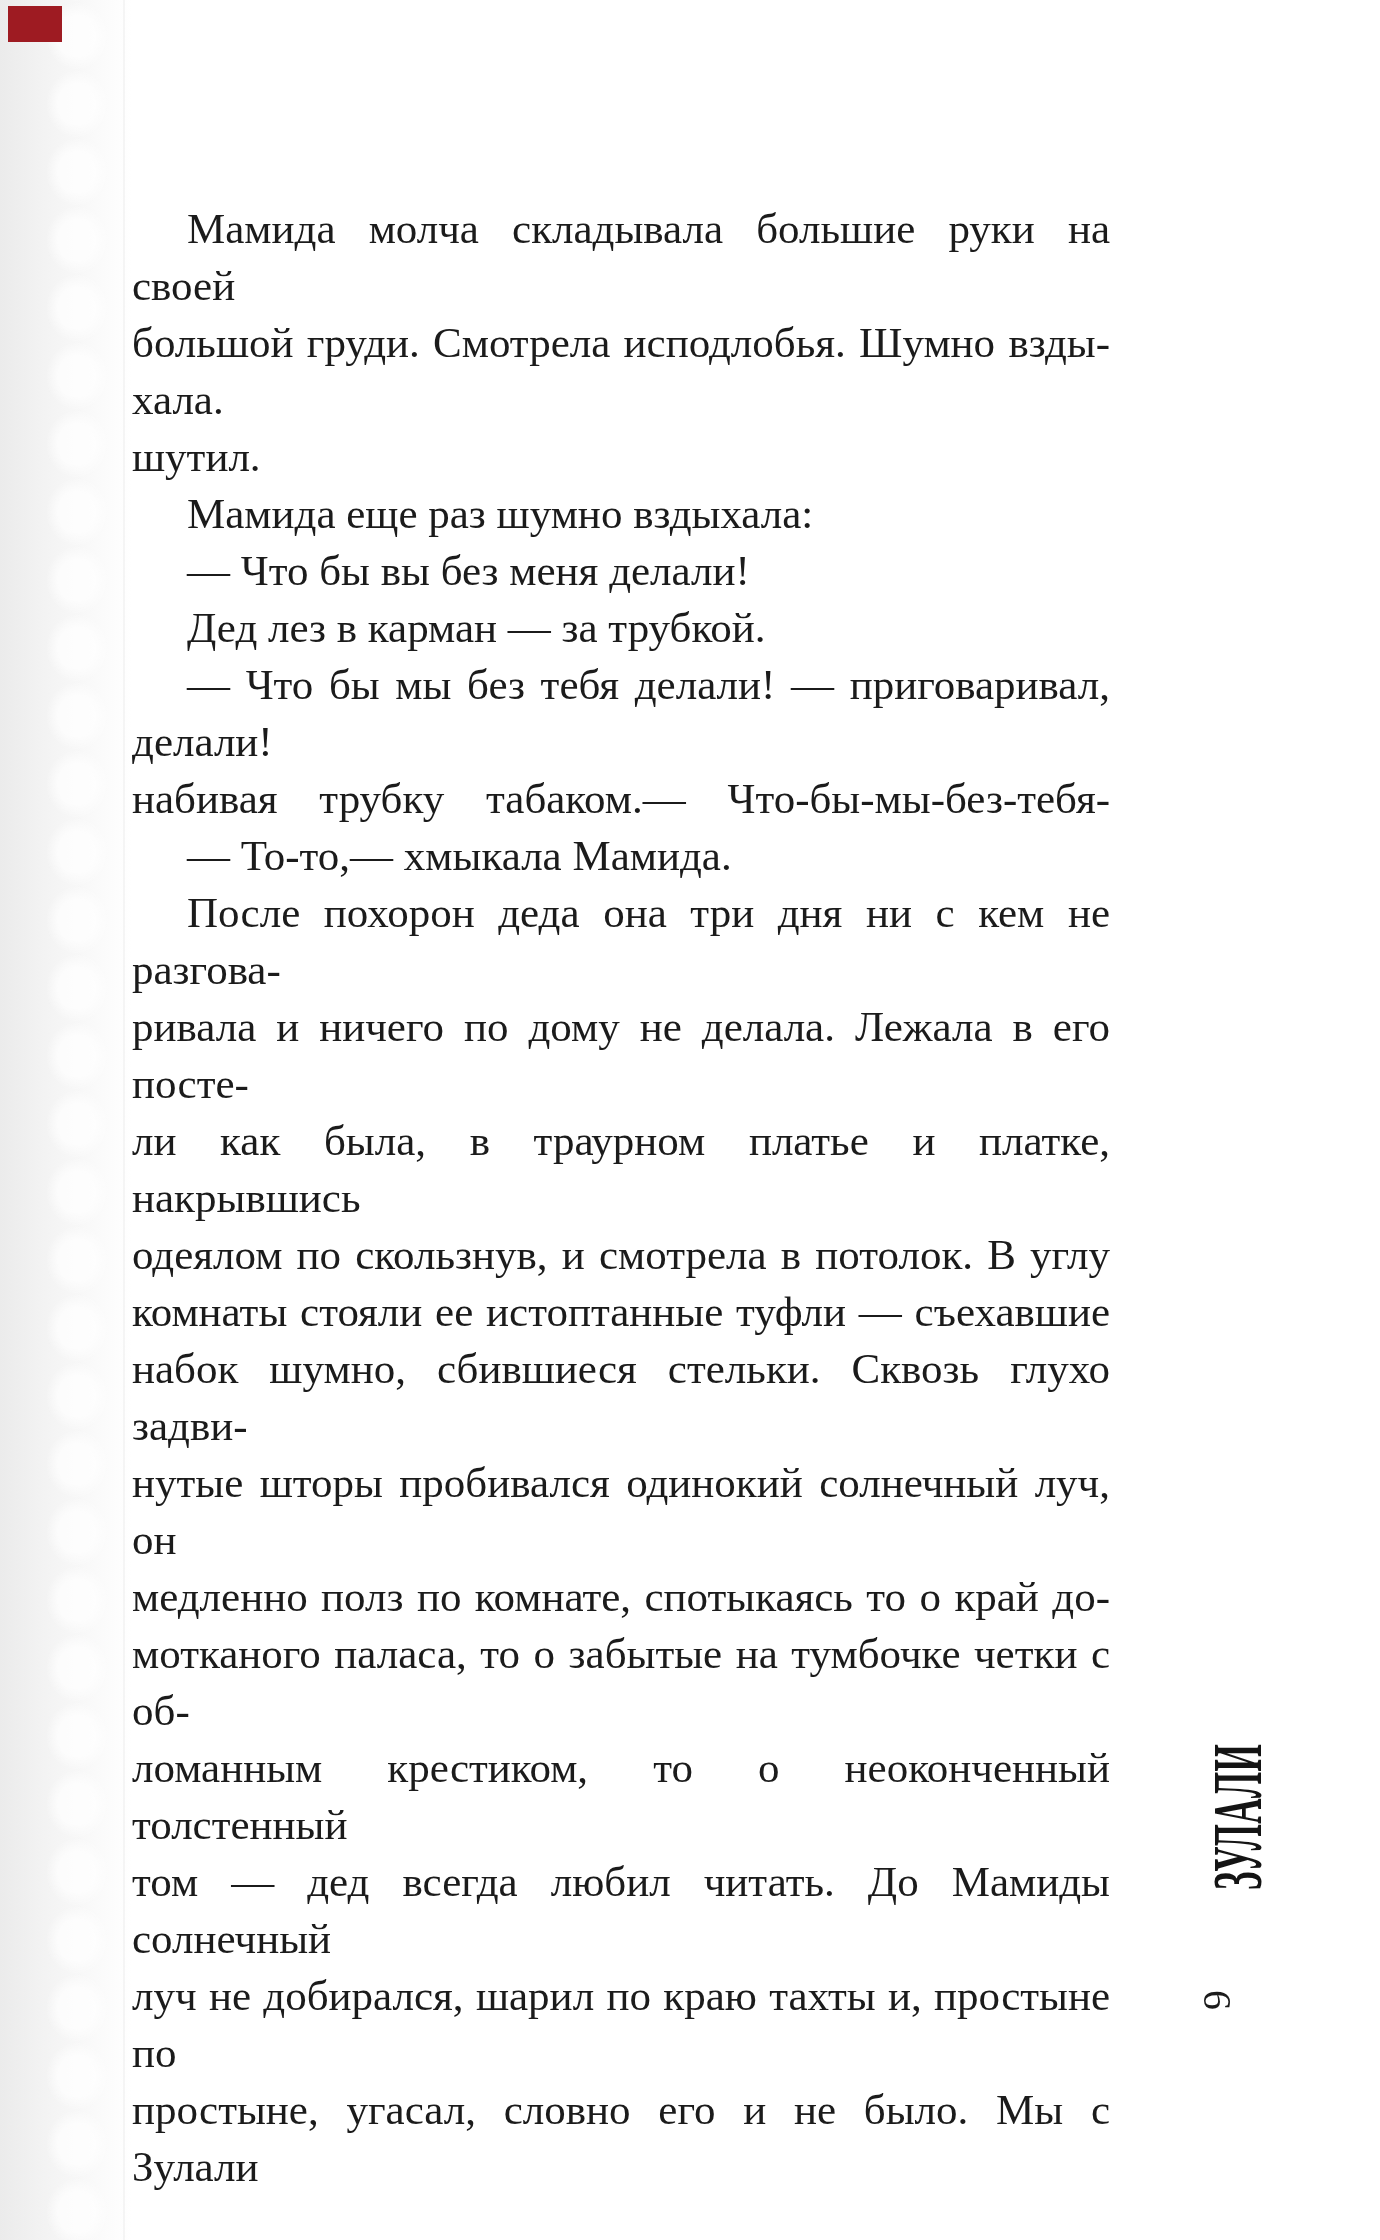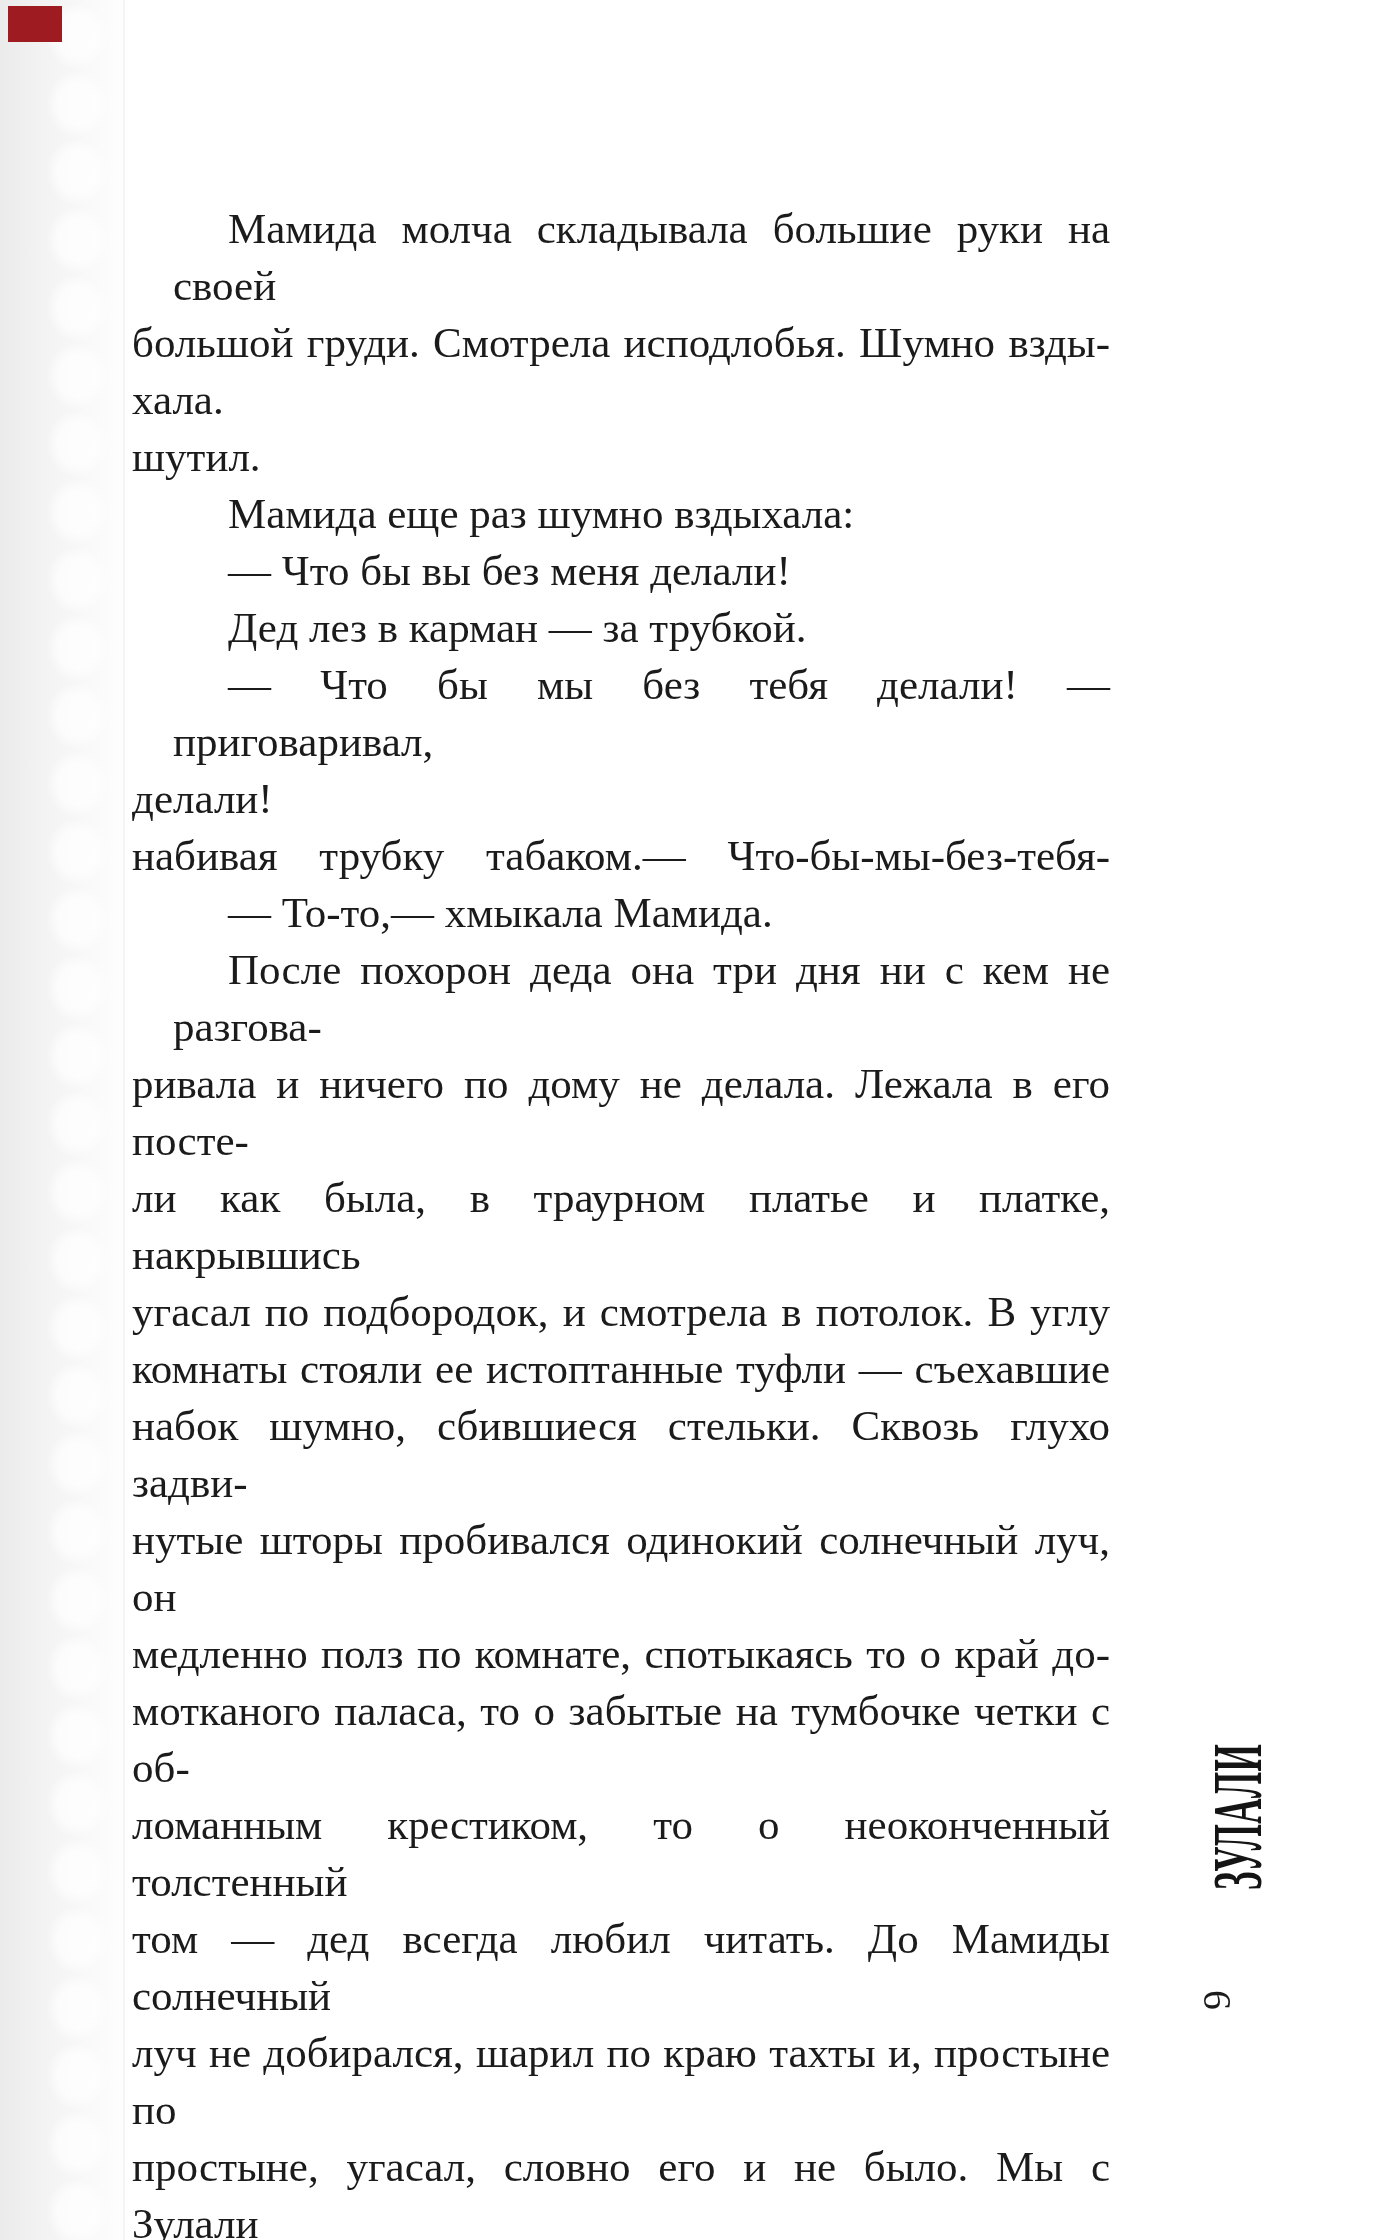--- a/index.html
+++ b/index.html
@@ -59,21 +59,20 @@
   .line {
     text-align: justify;
     text-align-last: justify;
     white-space: normal;
   }
   .line.para-end {
     text-align-last: left;
   }
   .line.indent {
     text-indent: 55px;
-    margin-left: 41px;
   }
 
   
   .running-title {
     position: absolute;
     left: 1203px; top: 1890px;
     transform-origin: 0 0;
     transform: rotate(-90deg) scaleX(0.5);
     font-family: "Liberation Serif", "DejaVu Serif", serif;
     font-weight: 700;
@@ -114,21 +113,21 @@
     <div class="line indent para-end">Мамида еще раз шумно вздыхала:</div>
     <div class="line indent para-end">— Что бы вы без меня делали!</div>
     <div class="line indent para-end">Дед лез в карман — за трубкой.</div>
     <div class="line indent">— Что бы мы без тебя делали! — приговаривал,</div>
     <div class="line para-end">делали!</div>
     <div class="line">набивая трубку табаком.— Что-бы-мы-без-тебя-</div>
     <div class="line indent para-end">— То-то,— хмыкала Мамида.</div>
     <div class="line indent">После похорон деда она три дня ни с кем не разгова-</div>
     <div class="line">ривала и ничего по дому не делала. Лежала в его посте-</div>
     <div class="line">ли как была, в траурном платье и платке, накрывшись</div>
-    <div class="line">угасал по подбородок, и смотрела в потолок. В углу</div>
+    <div class="line">одеялом по скользнув, и смотрела в потолок. В углу</div>
     <div class="line">комнаты стояли ее истоптанные туфли — съехавшие</div>
     <div class="line">набок шумно, сбившиеся стельки. Сквозь глухо задви-</div>
     <div class="line">нутые шторы пробивался одинокий солнечный луч, он</div>
     <div class="line">медленно полз по комнате, спотыкаясь то о край до-</div>
     <div class="line">мотканого паласа, то о забытые на тумбочке четки с об-</div>
     <div class="line">ломанным крестиком, то о неоконченный толстенный</div>
     <div class="line">том — дед всегда любил читать. До Мамиды солнечный</div>
     <div class="line">луч не добирался, шарил по краю тахты и, простыне по</div>
     <div class="line">простыне, угасал, словно его и не было. Мы с Зулали</div>
   </div>

